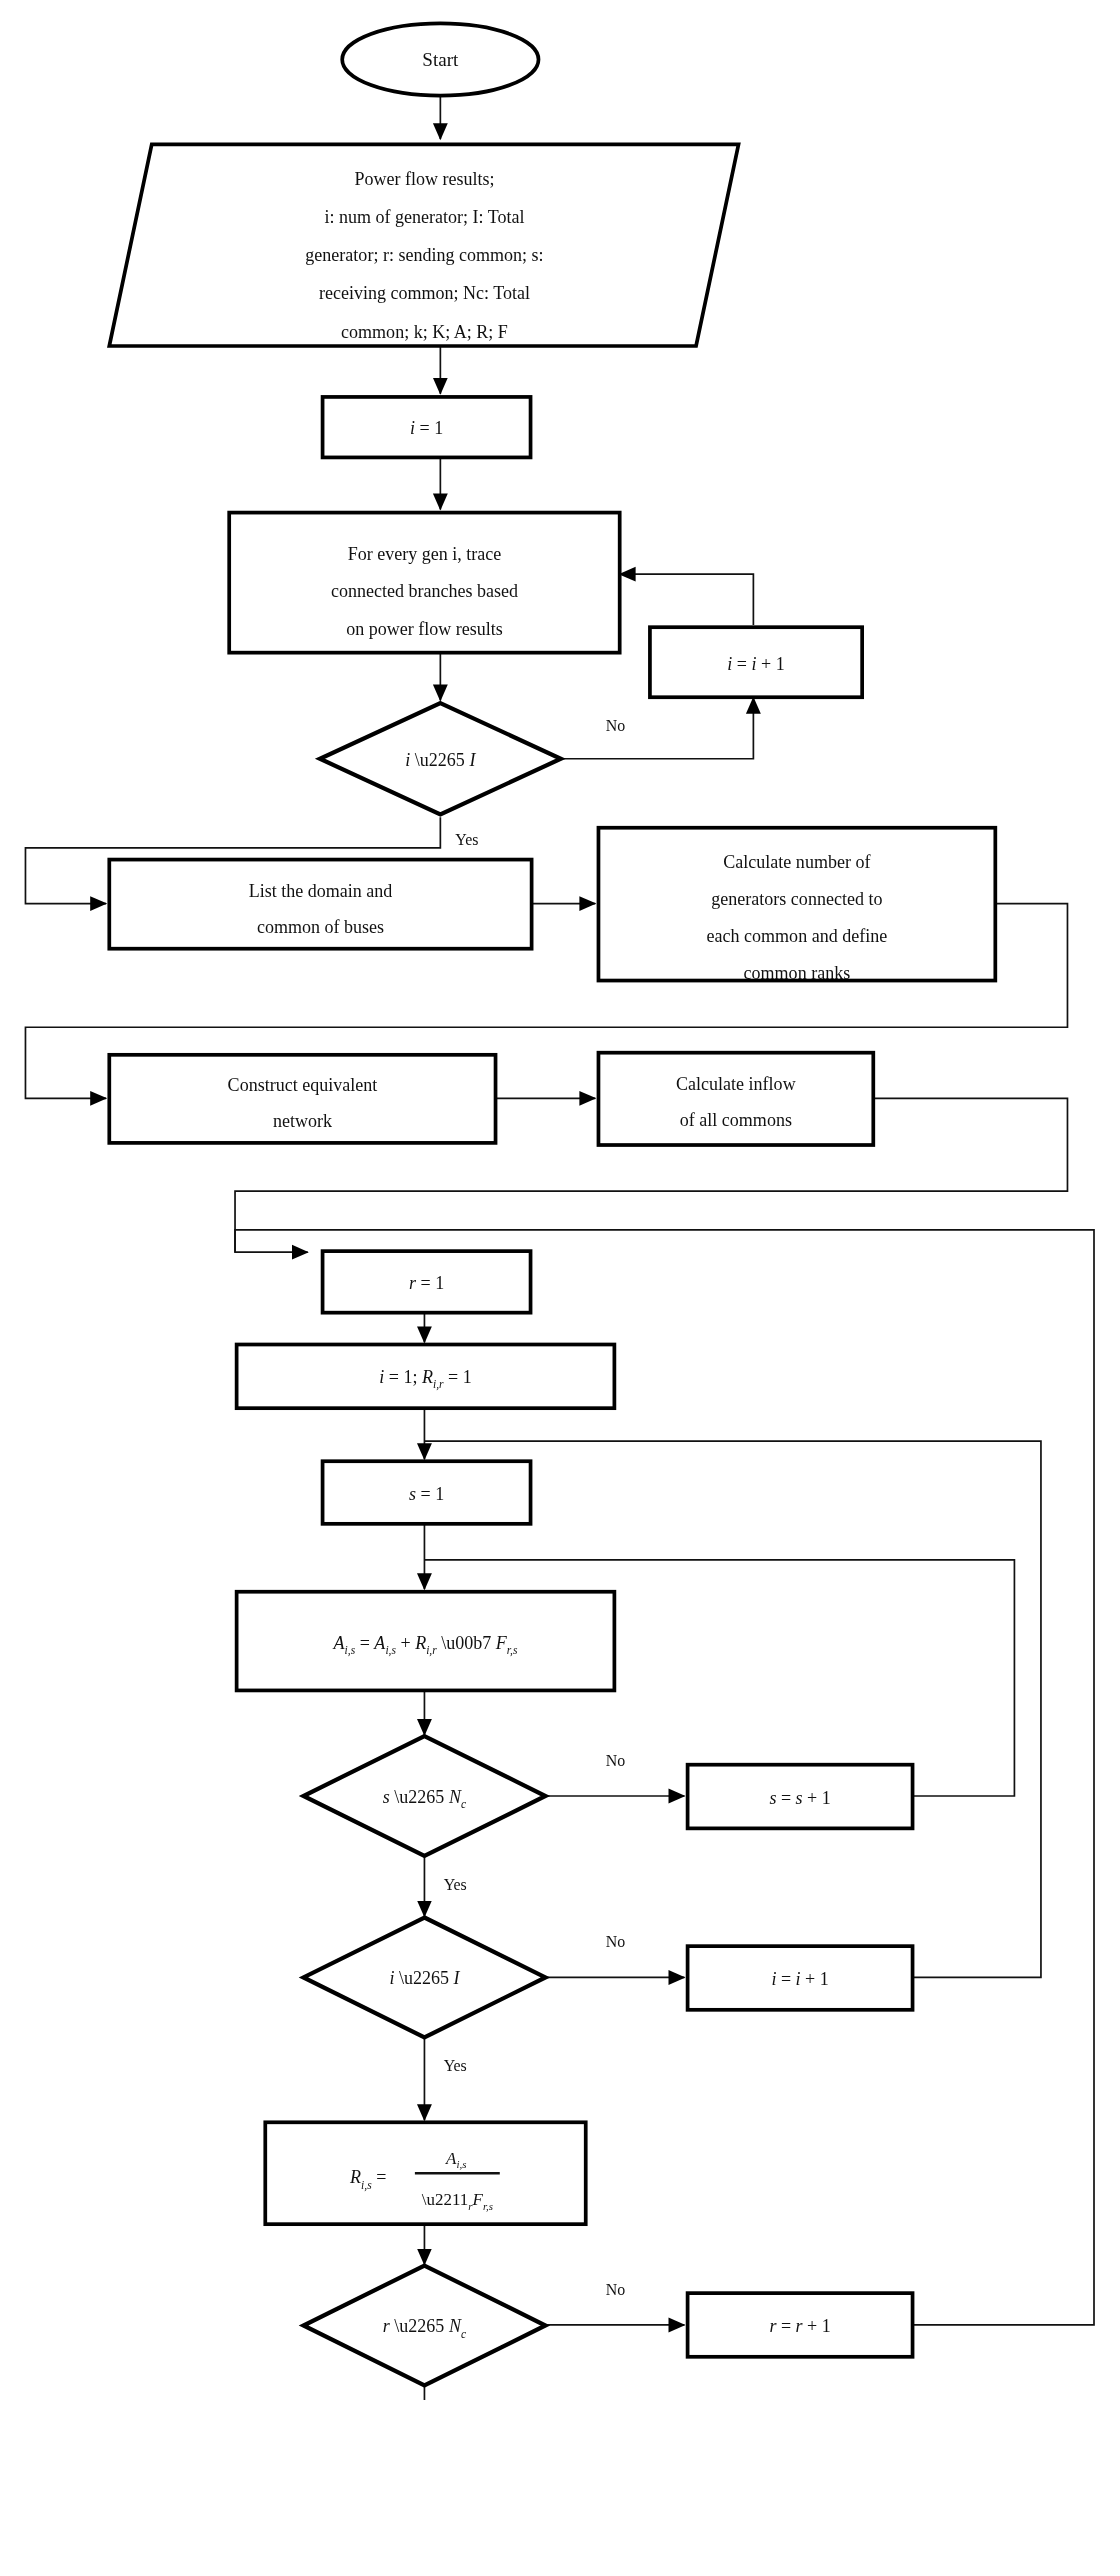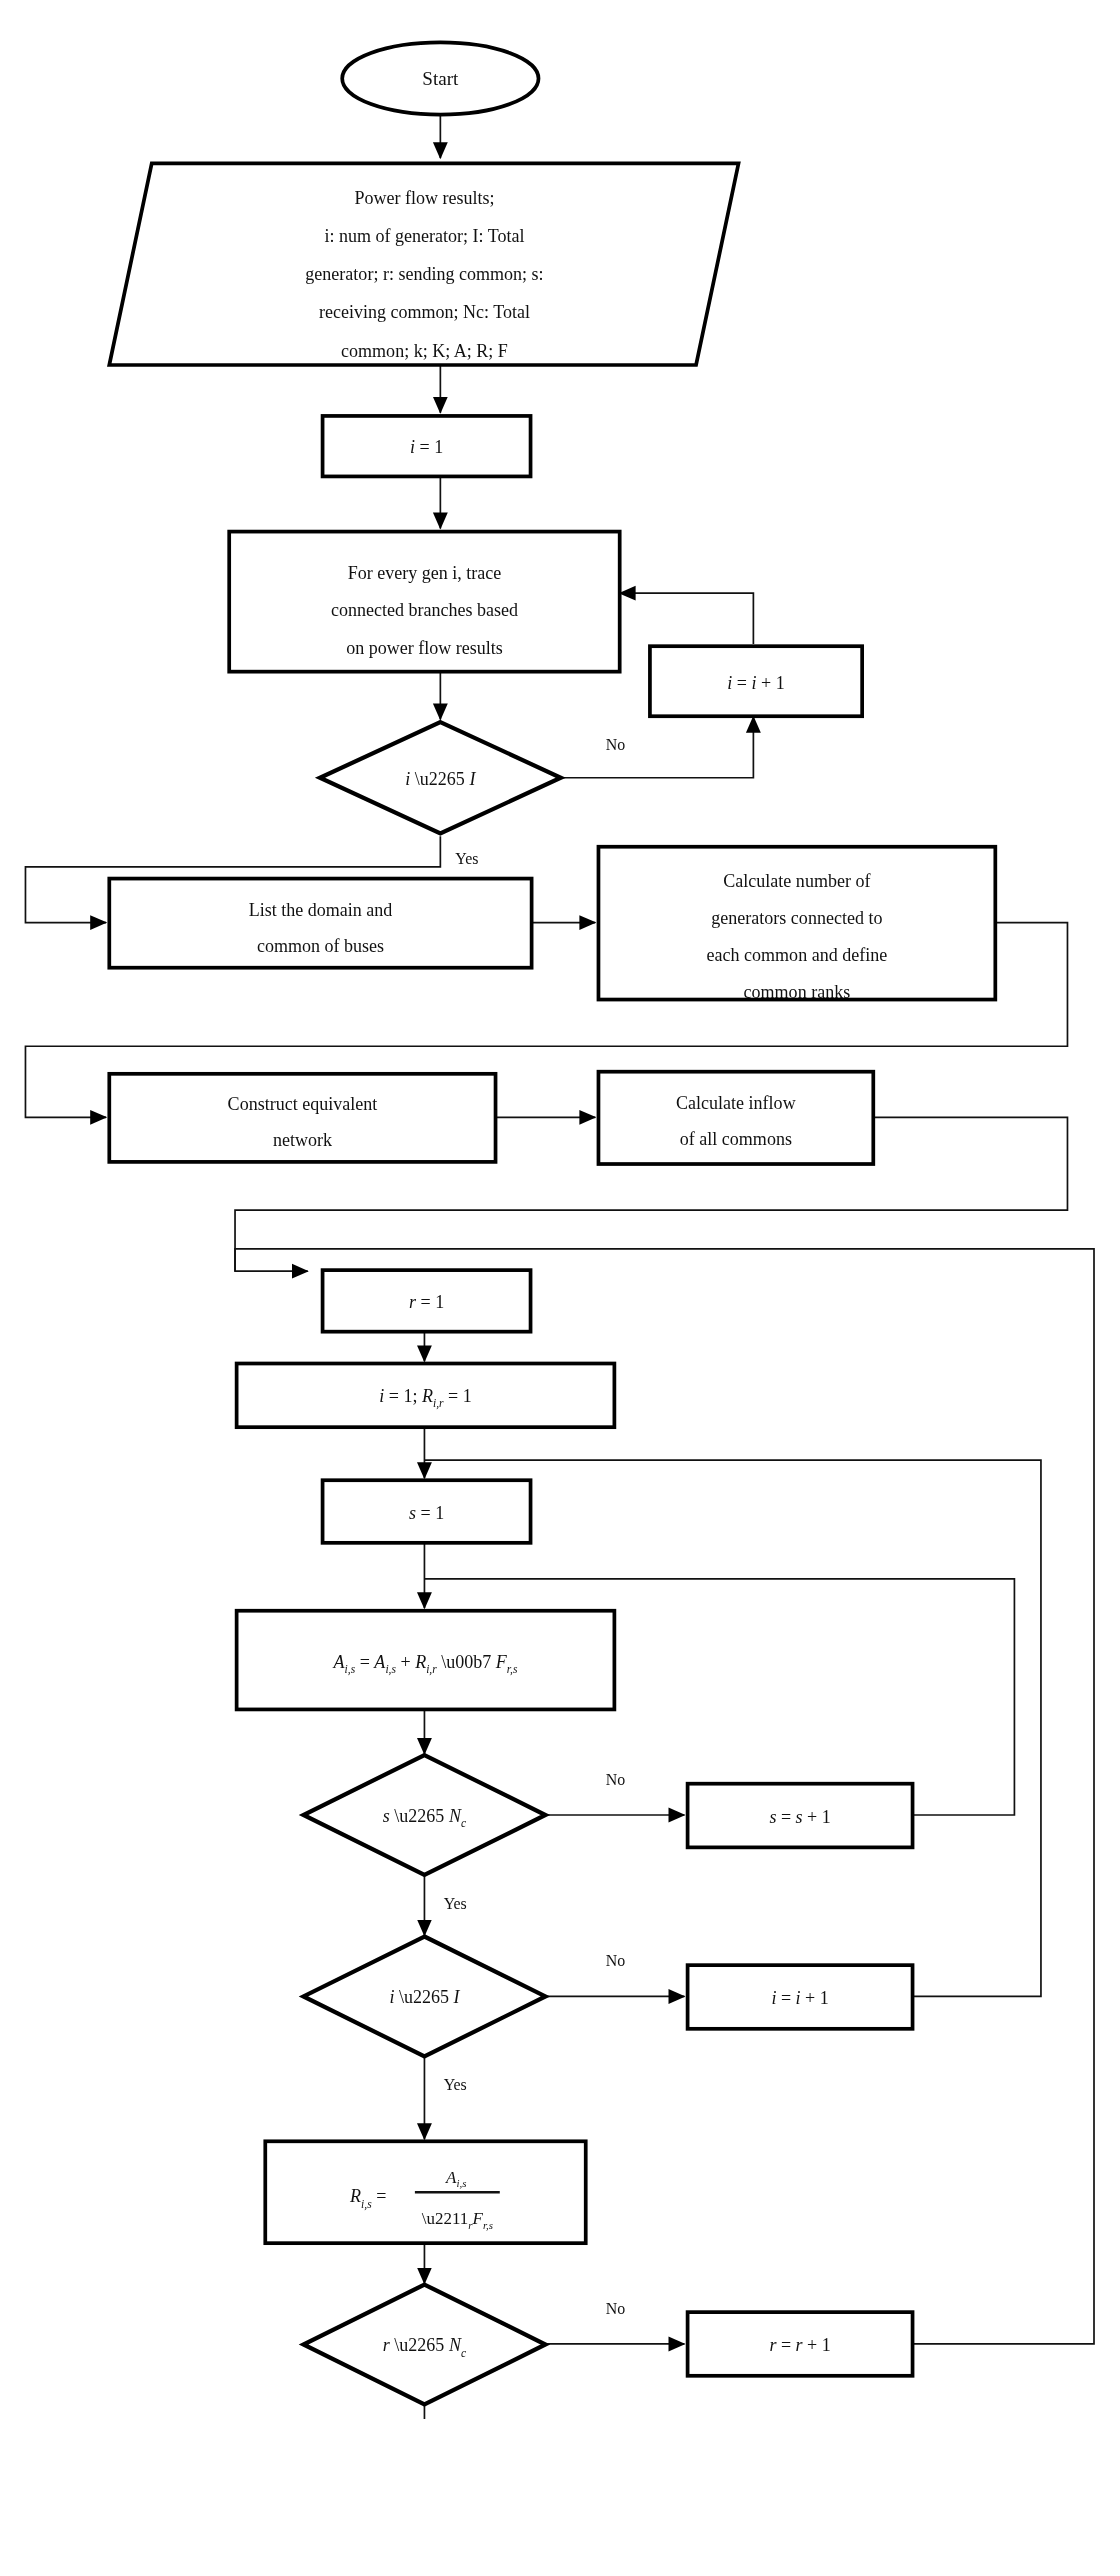--- a/index.html
+++ b/index.html
@@ -1,17 +1,17 @@
 <!DOCTYPE html>
 <html style="font-size:8.5px"><head>
 <meta charset="utf-8">
 <style>
   html,body{margin:0;padding:0;background:#ffffff;}
   body{font-family:"Liberation Serif", serif;}
-  #page{position:relative;width:1120px;height:2400px;background:#fff;overflow:hidden;margin-top:19px;}
+  #page{position:relative;width:1120px;height:2400px;background:#fff;overflow:hidden;}
   svg#flow{position:absolute;left:0;top:0;width:1120px;height:2576px;display:block;}
   .shape-stroke{fill:#ffffff;stroke:#000000;}
   .lbl{font-family:"Liberation Serif", serif;fill:#111111;text-anchor:middle;}
   .lbl-body{font-size:34px;}
   .lbl-term{font-size:36px;}
   .lbl-small{font-size:30px;}
   .conn{stroke:#111111;fill:none;}
   .conn-thin{stroke-width:3.2;}
   .arrowhead{fill:#000000;stroke:none;}
   .mi{font-style:italic;}

